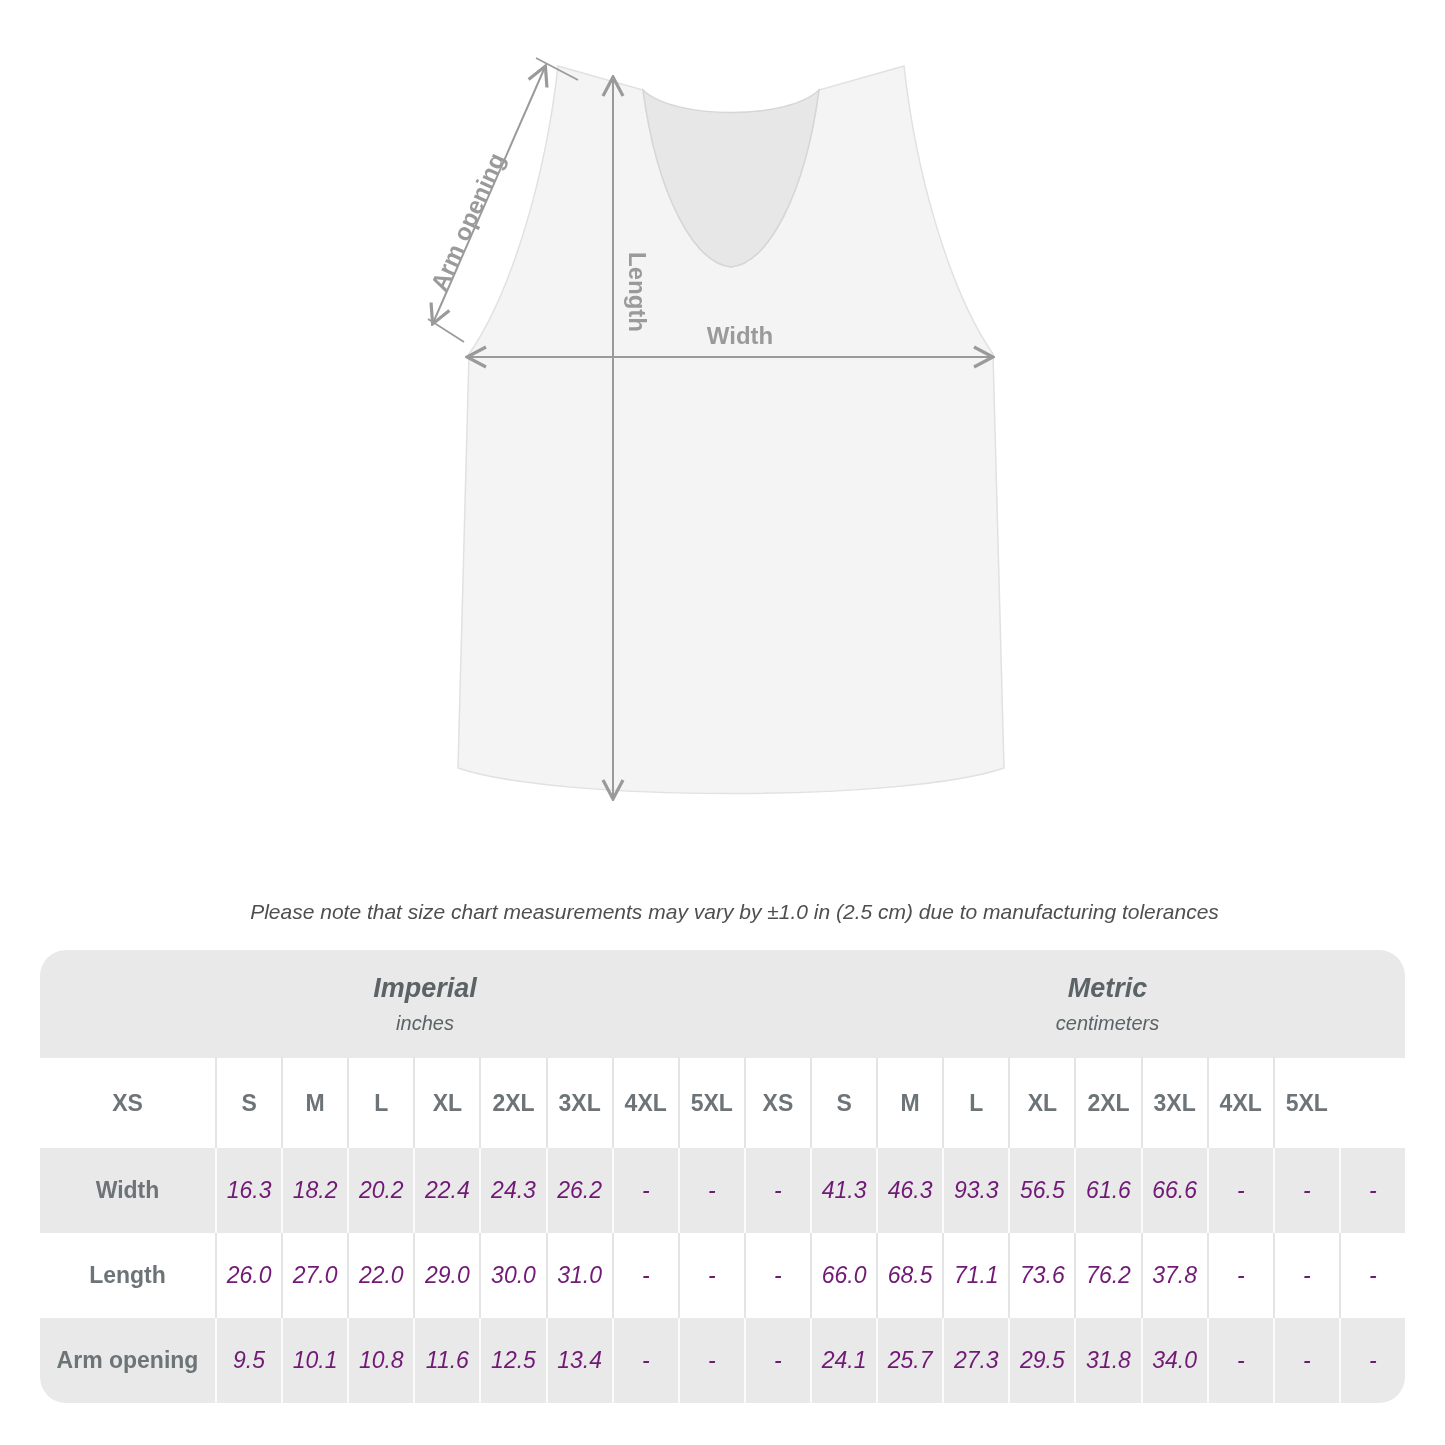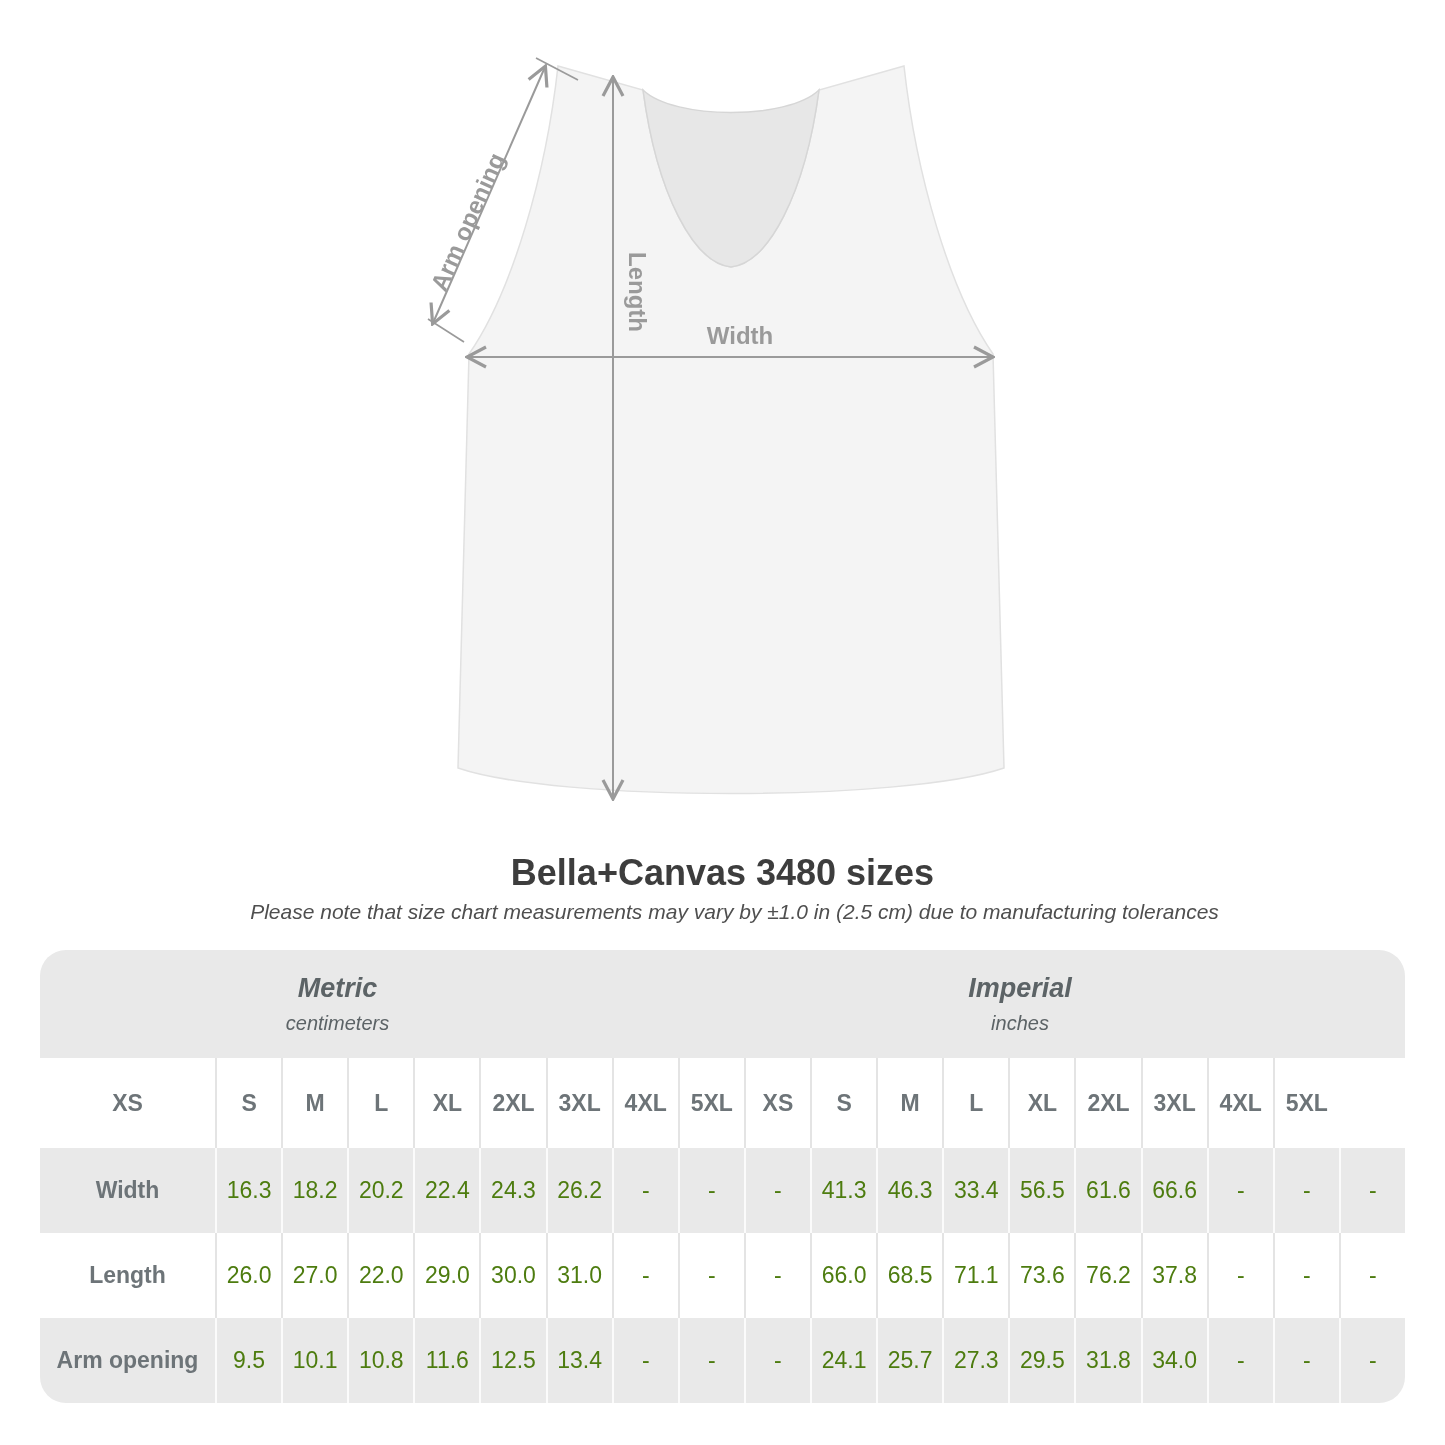--- a/index.html
+++ b/index.html
@@ -31,21 +31,21 @@
 
   .row{display:grid;grid-template-columns:175px repeat(18,1fr);}
   .row.sizes-row{height:90px;background:#fff;}
   .row.data-row{height:85px;}
   .row.gray{background:#e9e9e9;}
   .row.white{background:#ffffff;}
   .cell{display:flex;align-items:center;justify-content:center;overflow:hidden;}
   .row.white .cell + .cell{border-left:2px solid #e4e4e4;}
   .row.gray  .cell + .cell{border-left:2px solid rgba(255,255,255,0.8);}
   .cell.hdr{font-size:23px;font-weight:700;color:#6d7478;}
-  .cell.val{font-size:23px;color:#4d7c0f;}
+  .cell.val{font-size:23px;color:#701a75;font-style:italic;}
 </style>
 </head>
 <body>
 
 <div class="canvas">
 
   <svg class="diagram-svg" width="1445" height="850" viewBox="0 0 1445 850">
     <defs>
       <marker id="ah" viewBox="0 0 12 12" refX="10.5" refY="6" markerWidth="12" markerHeight="12" orient="auto-start-reverse">
         <path d="M1.5,1 L11,6 L1.5,11" fill="none" stroke="#9a9a9a" stroke-width="1.6"></path>
@@ -74,33 +74,32 @@
 
     <line x1="613" y1="78" x2="613" y2="798" stroke="#9a9a9a" stroke-width="2" marker-start="url(#ah)" marker-end="url(#ah)"></line>
 
     <line x1="468" y1="357" x2="992" y2="357" stroke="#9a9a9a" stroke-width="2" marker-start="url(#ah)" marker-end="url(#ah)"></line>
   </svg>
 
   <div class="diagram-label lbl-arm">Arm opening</div>
   <div class="diagram-label lbl-length">Length</div>
   <div class="diagram-label lbl-width">Width</div>
 
-  <div class="page-title">Bella+Canvas 3480 sizes</div>
   <div class="page-note">Please note that size chart measurements may vary by ±1.0 in (2.5 cm) due to manufacturing tolerances</div>
 
   <div class="size-table">
 
     <div class="units">
+      <div class="uhalf imp">
+        <div class="uname">Imperial</div>
+        <div class="usub">inches</div>
+      </div>
       <div class="uhalf met">
         <div class="uname">Metric</div>
         <div class="usub">centimeters</div>
-      </div>
-      <div class="uhalf imp">
-        <div class="uname">Imperial</div>
-        <div class="usub">inches</div>
       </div>
     </div>
 
     <div class="row sizes-row white">
       <div class="cell hdr">XS</div>
       <div class="cell hdr">S</div>
       <div class="cell hdr">M</div>
       <div class="cell hdr">L</div>
       <div class="cell hdr">XL</div>
       <div class="cell hdr">2XL</div>
@@ -124,21 +123,21 @@
       <div class="cell val">18.2</div>
       <div class="cell val">20.2</div>
       <div class="cell val">22.4</div>
       <div class="cell val">24.3</div>
       <div class="cell val">26.2</div>
       <div class="cell val">-</div>
       <div class="cell val">-</div>
       <div class="cell val">-</div>
       <div class="cell val">41.3</div>
       <div class="cell val">46.3</div>
-      <div class="cell val">33.4</div>
+      <div class="cell val">93.3</div>
       <div class="cell val">56.5</div>
       <div class="cell val">61.6</div>
       <div class="cell val">66.6</div>
       <div class="cell val">-</div>
       <div class="cell val">-</div>
       <div class="cell val">-</div>
     </div>
 
     <div class="row data-row white">
       <div class="cell hdr">Length</div>

